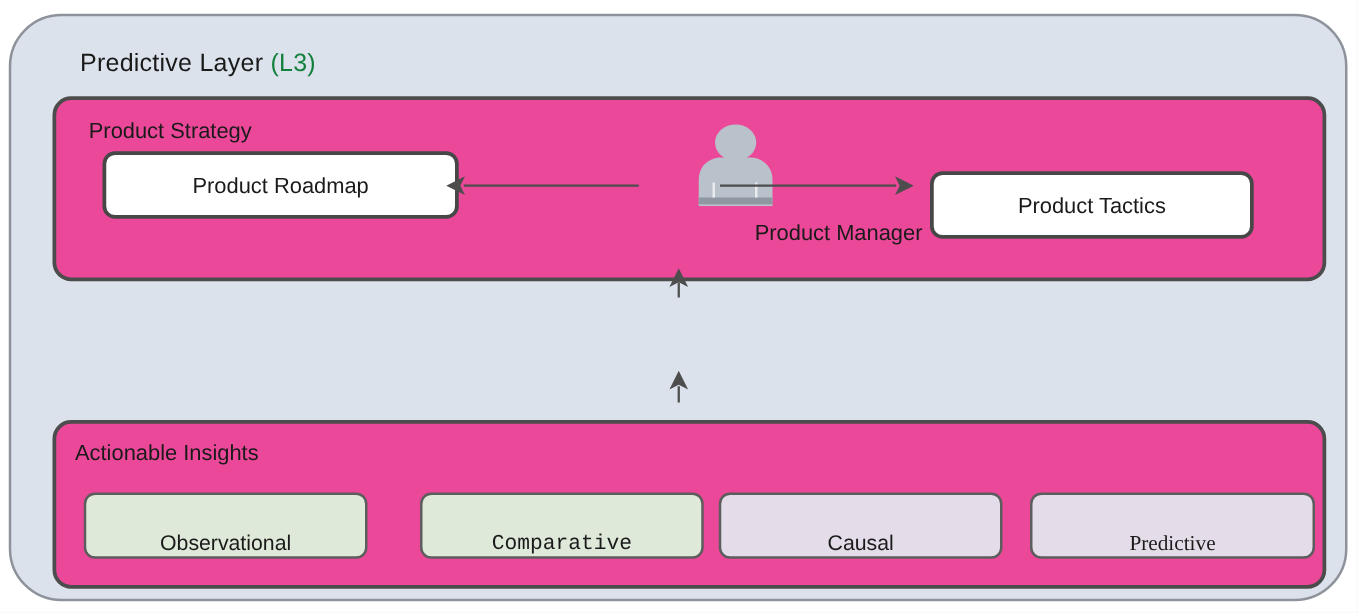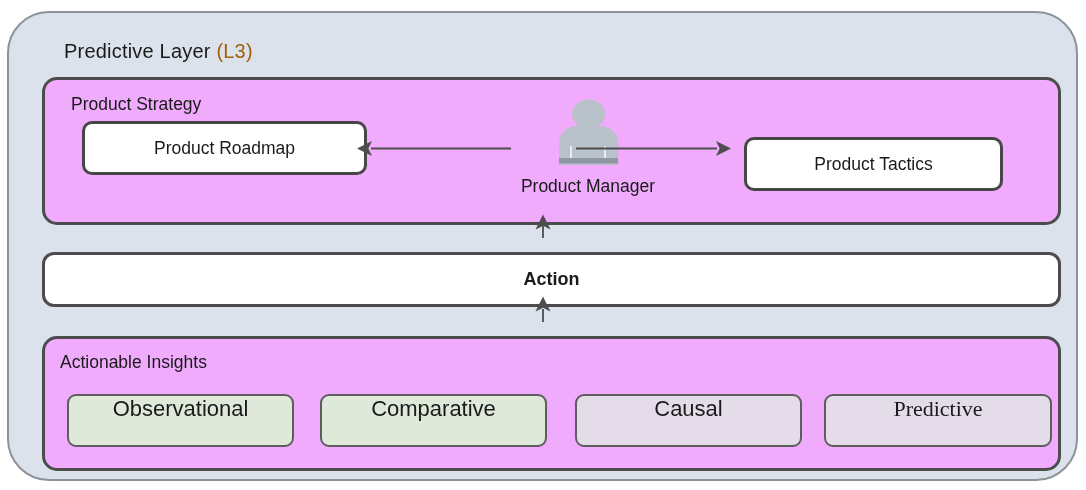--- a/index.html
+++ b/index.html
@@ -23,24 +23,24 @@
     border: 2px solid #8e939b;
     border-radius: 42px;
   }
   .outer-title {
     position: absolute;
     left: 55px; top: 27px;
     font-size: 20px;
     letter-spacing: 0.2px;
     white-space: nowrap;
   }
-  .outer-title .muted { color: #a16207; }
+  .outer-title .muted { color: #15803d; }
   .section {
     position: absolute;
-    background: #f0abfc;
+    background: #ec4899;
     border: 3px solid #4c4c4c;
     border-radius: 15px;
   }
   .section.strategy { left: 33px; top: 64px; width: 1019px; height: 148px; }
   .section.insights { left: 33px; top: 323px; width: 1019px; height: 135px; }
   .section-label {
     position: absolute;
     left: 26px; top: 14px;
     font-size: 17.5px;
     white-space: nowrap;
@@ -69,48 +69,48 @@
     display: flex;
     align-items: center;
     justify-content: center;
     font-size: 18px;
     font-weight: bold;
   }
   .pm-label {
     position: absolute;
     left: 393px; top: 96px;
     width: 300px;
-    text-align: center;
+    text-align: right;
     font-size: 17.5px;
     white-space: nowrap;
   }
   .person {
     position: absolute;
     left: 512px; top: 19px;
     width: 63px; height: 66px;
   }
   .chips-row {
     position: absolute;
     left: 0; top: 55px;
     width: 100%;
   }
   .chip {
     position: absolute;
     height: 53px;
     display: flex;
-    align-items: flex-start;
+    align-items: flex-end;
     justify-content: center;
-    font-size: 22px;
+    font-size: 17px;
     border-radius: 9px;
     border: 2.5px solid #5d5d5d;
   }
   .chip.green  { background: #dfe9da; }
   .chip.purple { background: #e4dde9; }
   .chip.c0 { left: 22px;  width: 227px; }
-  .chip.c1 { left: 275px; width: 227px; }
+  .chip.c1 { left: 291px; width: 227px; font-family: Liberation Mono, monospace; }
   .chip.c2 { left: 530px; width: 227px; }
   .chip.c3 { left: 779px; width: 228px; font-family: Liberation Serif, serif; }
   .arrows-layer {
     position: absolute;
     left: 0; top: 0;
     width: 1086px; height: 490px;
     pointer-events: none;
   }
 </style>
 </head>
@@ -141,23 +141,20 @@
           <path d="M2,66 L2,45 C2,33 11,27 20,27 L43,27 C52,27 61,33 61,45 L61,66 Z" fill="#b9c1ca"></path>
           <rect x="2" y="59" width="59" height="5.5" fill="#8e97a2"></rect>
           <line x1="14" y1="47" x2="14" y2="59" stroke="#e9ebee" stroke-width="2"></line>
           <line x1="48" y1="47" x2="48" y2="59" stroke="#e9ebee" stroke-width="2"></line>
         </svg>
       </div>
 
       <div class="pm-label">Product Manager</div>
     </div>
 
-    <div class="action-box">
-      <span>Action</span>
-    </div>
 
     <div class="section insights">
       <div class="section-label">Actionable Insights</div>
       <div class="chips-row">
         <div class="chip green c0">
           <span>Observational</span>
         </div>
         <div class="chip green c1">
           <span>Comparative</span>
         </div>

